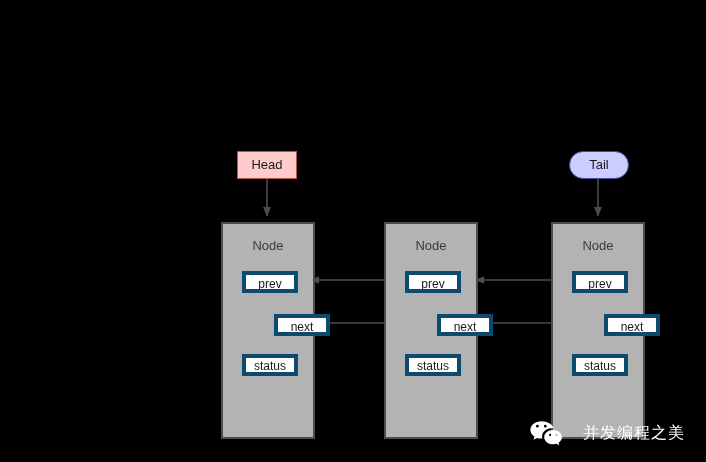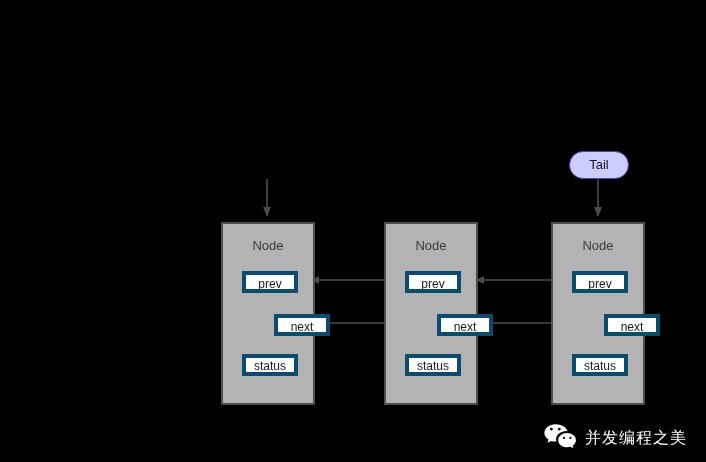--- a/index.html
+++ b/index.html
@@ -58,21 +58,21 @@
     border-color: #4a4a9c;
     border-radius: 14px;
   }
 
   
   .node {
     position: absolute;
     box-sizing: border-box;
     width: 94px;
     top: 222px;
-    height: 183px;
+    height: 217px;
     background: #b3b3b3;
     border: 2px solid #4d4d4d;
   }
   .node-1 { left: 221px; }
   .node-2 { left: 384px; }
   .node-3 { left: 551px; }
 
   .node-title {
     position: absolute;
     left: 0;
@@ -98,26 +98,26 @@
     line-height: 18px;
     overflow: hidden;
   }
   .field-prev   { top: 47px; }
   .field-next   { top: 90px; margin-left: 32px; }
   .field-status { top: 130px; line-height: 16px; word-break: break-all; }
 
   
   #watermark {
     position: absolute;
-    left: 543px;
+    left: 529px;
     top: 417px;
     height: 32px;
     display: flex;
-    align-items: flex-end;
-    gap: 8px;
+    align-items: center;
+    gap: 20px;
   }
   #watermark .wm-text {
     font-size: 16px;
     color: #ffffff;
     letter-spacing: 1px;
     font-family: "DejaVu Sans", sans-serif;
   }
   .wm-logo { width: 34px; height: 26px; display: block; }
 </style>
 </head>
@@ -147,20 +147,23 @@
       <line x1="403" y1="280" x2="311" y2="280" marker-end="url(#arrow-l)"></line>
 
       <line x1="570" y1="280" x2="476" y2="280" marker-end="url(#arrow-l)"></line>
 
       <line x1="295" y1="323" x2="392" y2="323" marker-end="url(#arrow-r)"></line>
 
       <line x1="458" y1="323" x2="559" y2="323" marker-end="url(#arrow-r)"></line>
     </g>
   </svg>
 
+  <div class="ptr-box ptr-head">
+    <span>Head</span>
+  </div>
 
   <div class="ptr-box ptr-tail">
     <span>Tail</span>
   </div>
 
   <div class="node node-1">
     <div class="node-title">Node</div>
     <div class="field field-prev">prev</div>
     <div class="field field-next">next</div>
     <div class="field field-status">status</div>

